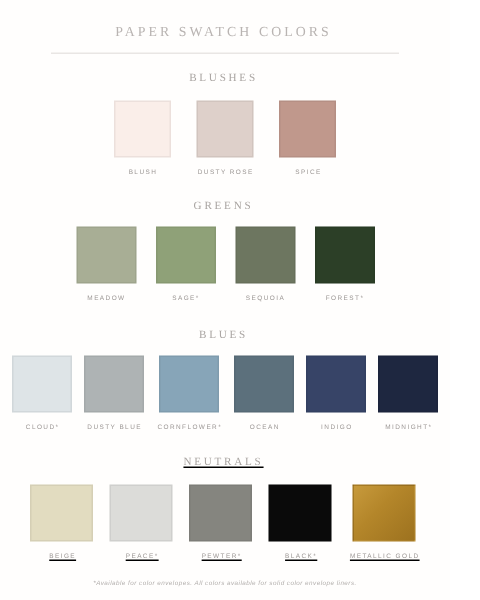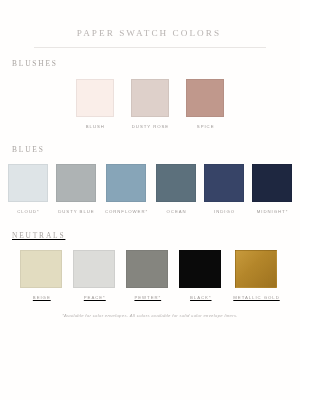--- a/index.html
+++ b/index.html
@@ -11,21 +11,21 @@
     height: 400px;
     background: #ffffff;
     font-family: "Liberation Sans", sans-serif;
     overflow: hidden;
   }
   .page {
     position: relative;
     width: 300px;
     height: 400px;
     box-sizing: border-box;
-    padding: 12px;
+    padding: 0;
     background: #fffefd;
   }
 
   
   .title-block {
     padding-top: 17px;
     text-align: center;
   }
   .page-title {
     font-family: "Liberation Serif", serif;
@@ -40,20 +40,21 @@
   }
   .title-rule {
     width: 232px;
     height: 1px;
     background: #e9e6e4;
     margin: 9px auto 0 auto;
   }
 
   
   .section {
+    text-align: center;
   }
   .section-title {
     font-family: "Liberation Serif", serif;
     font-size: 7.4px;
     letter-spacing: 1.85px;
     color: #a9a4a1;
     text-transform: uppercase;
     line-height: 1;
     margin: 0;
     padding-right: 2px;
@@ -138,20 +139,41 @@
           <div class="swatch-cell">
             <div class="swatch-chip" style="background: rgb(222, 208, 202);"></div>
             <div class="swatch-label">DUSTY ROSE</div>
           </div>
           <div class="swatch-cell">
             <div class="swatch-chip" style="background: rgb(192, 152, 140);"></div>
             <div class="swatch-label">SPICE</div>
           </div>
         </div>
       </div>
+      <div class="section sec-greens">
+        <h2 class="section-title">GREENS</h2>
+        <div class="swatch-row">
+          <div class="swatch-cell">
+            <div class="swatch-chip" style="background: rgb(168, 174, 149);"></div>
+            <div class="swatch-label">MEADOW</div>
+          </div>
+          <div class="swatch-cell">
+            <div class="swatch-chip" style="background: rgb(143, 161, 120);"></div>
+            <div class="swatch-label">SAGE*</div>
+          </div>
+          <div class="swatch-cell">
+            <div class="swatch-chip" style="background: rgb(109, 118, 96);"></div>
+            <div class="swatch-label">SEQUOIA</div>
+          </div>
+          <div class="swatch-cell">
+            <div class="swatch-chip" style="background: rgb(44, 63, 39);"></div>
+            <div class="swatch-label">FOREST*</div>
+          </div>
+        </div>
+      </div>
       <div class="section sec-blues">
         <h2 class="section-title">BLUES</h2>
         <div class="swatch-row">
           <div class="swatch-cell">
             <div class="swatch-chip" style="background: rgb(222, 228, 231);"></div>
             <div class="swatch-label">CLOUD*</div>
           </div>
           <div class="swatch-cell">
             <div class="swatch-chip" style="background: rgb(174, 179, 180);"></div>
             <div class="swatch-label">DUSTY BLUE</div>

